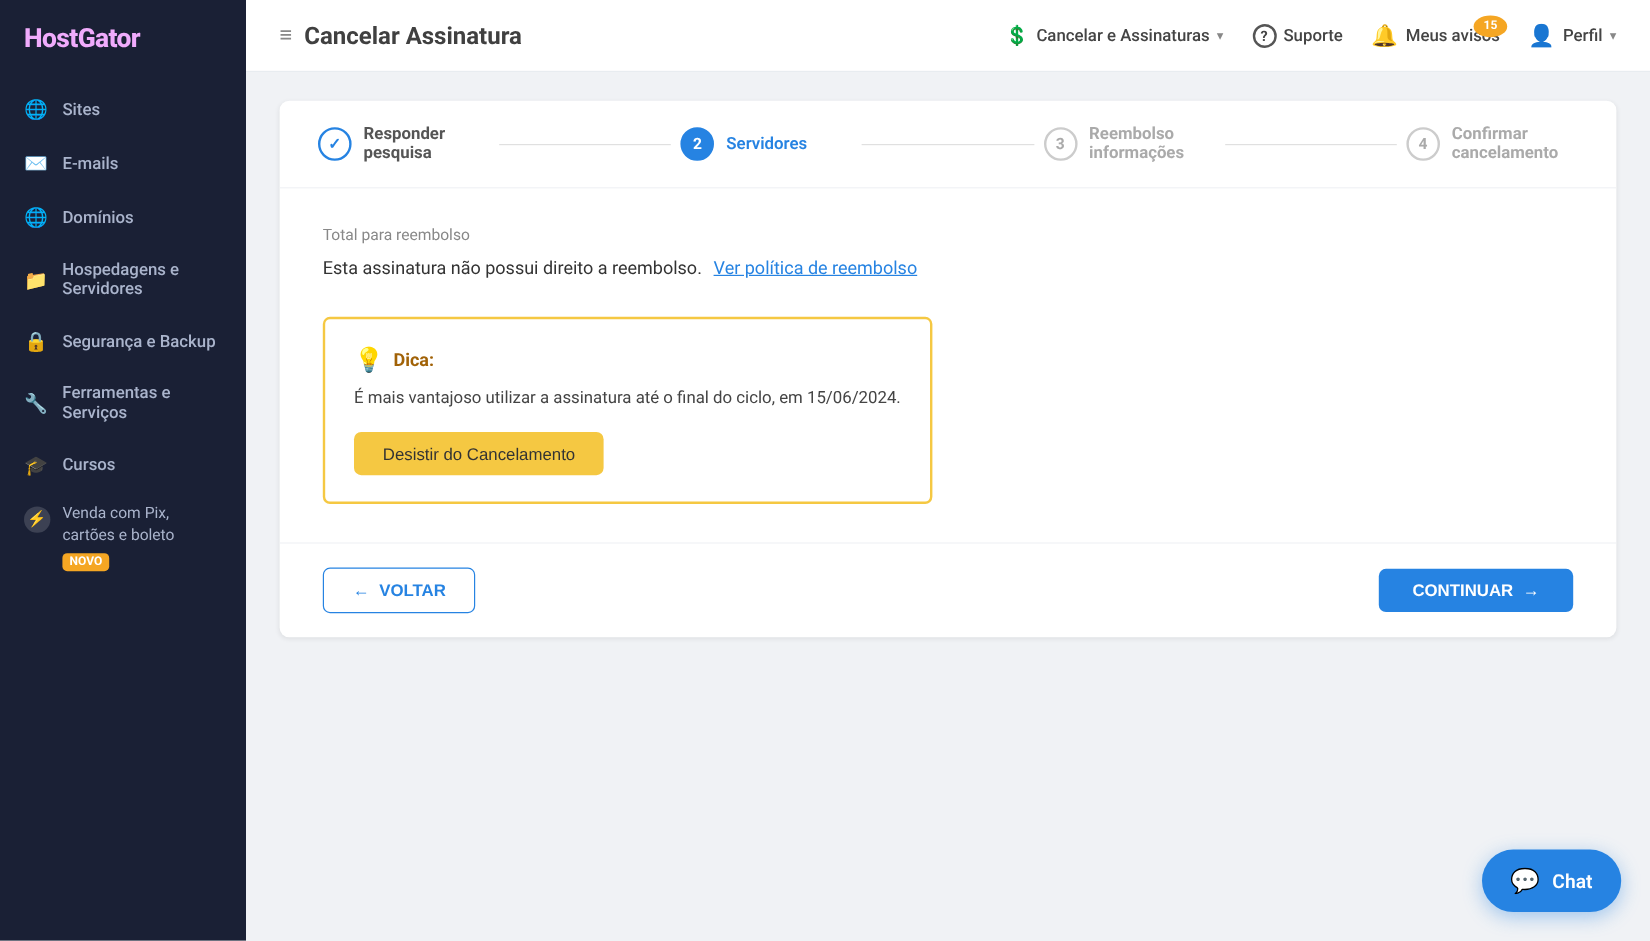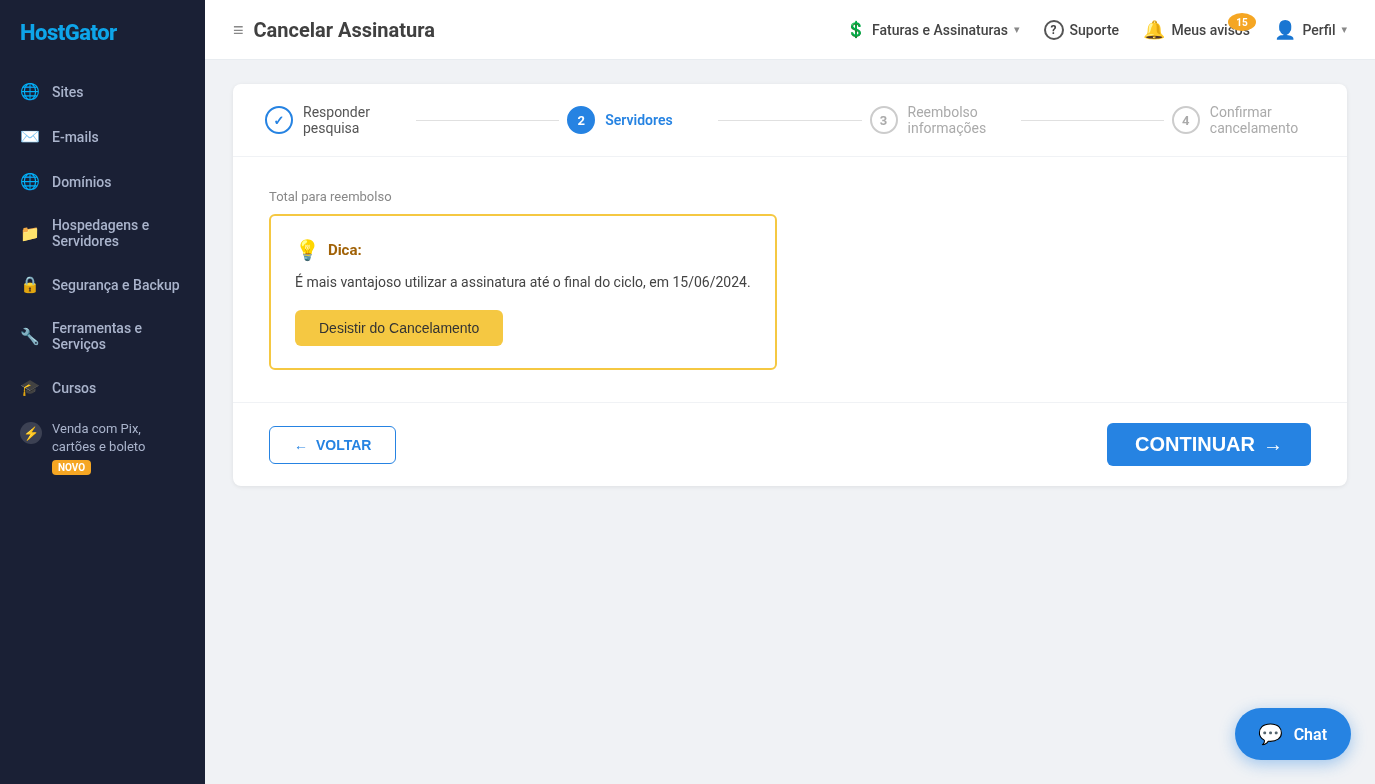--- a/index.html
+++ b/index.html
@@ -16,21 +16,21 @@
       padding: 0;
       height: 100%;
     }
     .sidebar-logo {
       padding: 20px 20px 24px 20px;
       font-size: 22px;
       font-weight: 800;
       color: #fff;
       letter-spacing: -0.5px;
     }
-    .sidebar-logo span { color: #0ea5e9; }
+    .sidebar-logo span { color: #f0abfc; }
     .sidebar-nav { flex: 1; }
     .sidebar-item {
       display: flex;
       align-items: center;
       gap: 12px;
       padding: 13px 20px;
       cursor: pointer;
       color: #aab4cc;
       font-size: 14px;
       font-weight: 500;
@@ -146,21 +146,21 @@
       display: flex;
       align-items: center;
       justify-content: center;
       font-size: 13px;
       font-weight: 700;
       flex-shrink: 0;
     }
     .step-circle.done { background: #fff; border: 2px solid #2683e2; color: #2683e2; }
     .step-circle.active { background: #2683e2; color: #fff; border: 2px solid #2683e2; }
     .step-circle.inactive { background: #fff; border: 2px solid #ccc; color: #aaa; }
-    .step-label { font-size: 14px; font-weight: 400; }
+    .step-label { font-size: 14px; font-weight: 700; }
     .step-label.done { color: #555; }
     .step-label.active { color: #2683e2; font-weight: 600; }
     .step-label.inactive { color: #aaa; }
     .step-separator { flex: 1; height: 1px; background: #e0e0e0; margin: 0 8px; }
 
     
     .card-body {
       padding: 32px 36px;
     }
     .refund-label {
@@ -230,21 +230,21 @@
       display: flex;
       align-items: center;
       gap: 8px;
     }
     .btn-continuar {
       background: #2683e2;
       border: none;
       color: #fff;
       border-radius: 6px;
       padding: 10px 28px;
-      font-size: 20px;
+      font-size: 14px;
       font-weight: 600;
       cursor: pointer;
       display: flex;
       align-items: center;
       gap: 8px;
     }
 
     
     .chat-btn {
       position: fixed;
@@ -335,21 +335,21 @@
 <div class="main">
 
   <header class="header">
     <div class="header-title-area">
       <span class="header-title-icon">≡</span>
       <h1 class="header-title">Cancelar Assinatura</h1>
     </div>
     <div class="header-nav">
       <div class="header-nav-item">
         <span style="font-size:16px;">💲</span>
-        <span>Faturas e Assinaturas</span>
+        <span>Cancelar e Assinaturas</span>
         <span class="chevron">▾</span>
       </div>
       <div class="header-nav-item">
         <span style="width:20px;height:20px;border-radius:50%;border:2px solid #555;display:inline-flex;align-items:center;justify-content:center;font-size:12px;font-weight:700;">?</span>
         <span>Suporte</span>
       </div>
       <div class="header-nav-item header-bell-wrap">
         <span style="font-size:18px;">🔔</span>
         <div class="header-badge">15</div>
         <span>Meus avisos</span>
@@ -382,20 +382,24 @@
         </div>
         <div class="step-separator"></div>
         <div class="step">
           <div class="step-circle inactive">4</div>
           <span class="step-label inactive">Confirmar cancelamento</span>
         </div>
       </div>
 
       <div class="card-body">
         <p class="refund-label">Total para reembolso</p>
+        <p class="refund-text">
+          <span>Esta assinatura não possui direito a reembolso.</span>
+          <a class="refund-link">Ver política de reembolso</a>
+        </p>
 
         
         <div class="tip-box">
           <div class="tip-header">
             <span class="tip-icon">💡</span>
             <span class="tip-title">Dica:</span>
           </div>
           <p class="tip-text">É mais vantajoso utilizar a assinatura até o final do ciclo, em 15/06/2024.</p>
           <button class="btn-desistir">Desistir do Cancelamento</button>
         </div>

